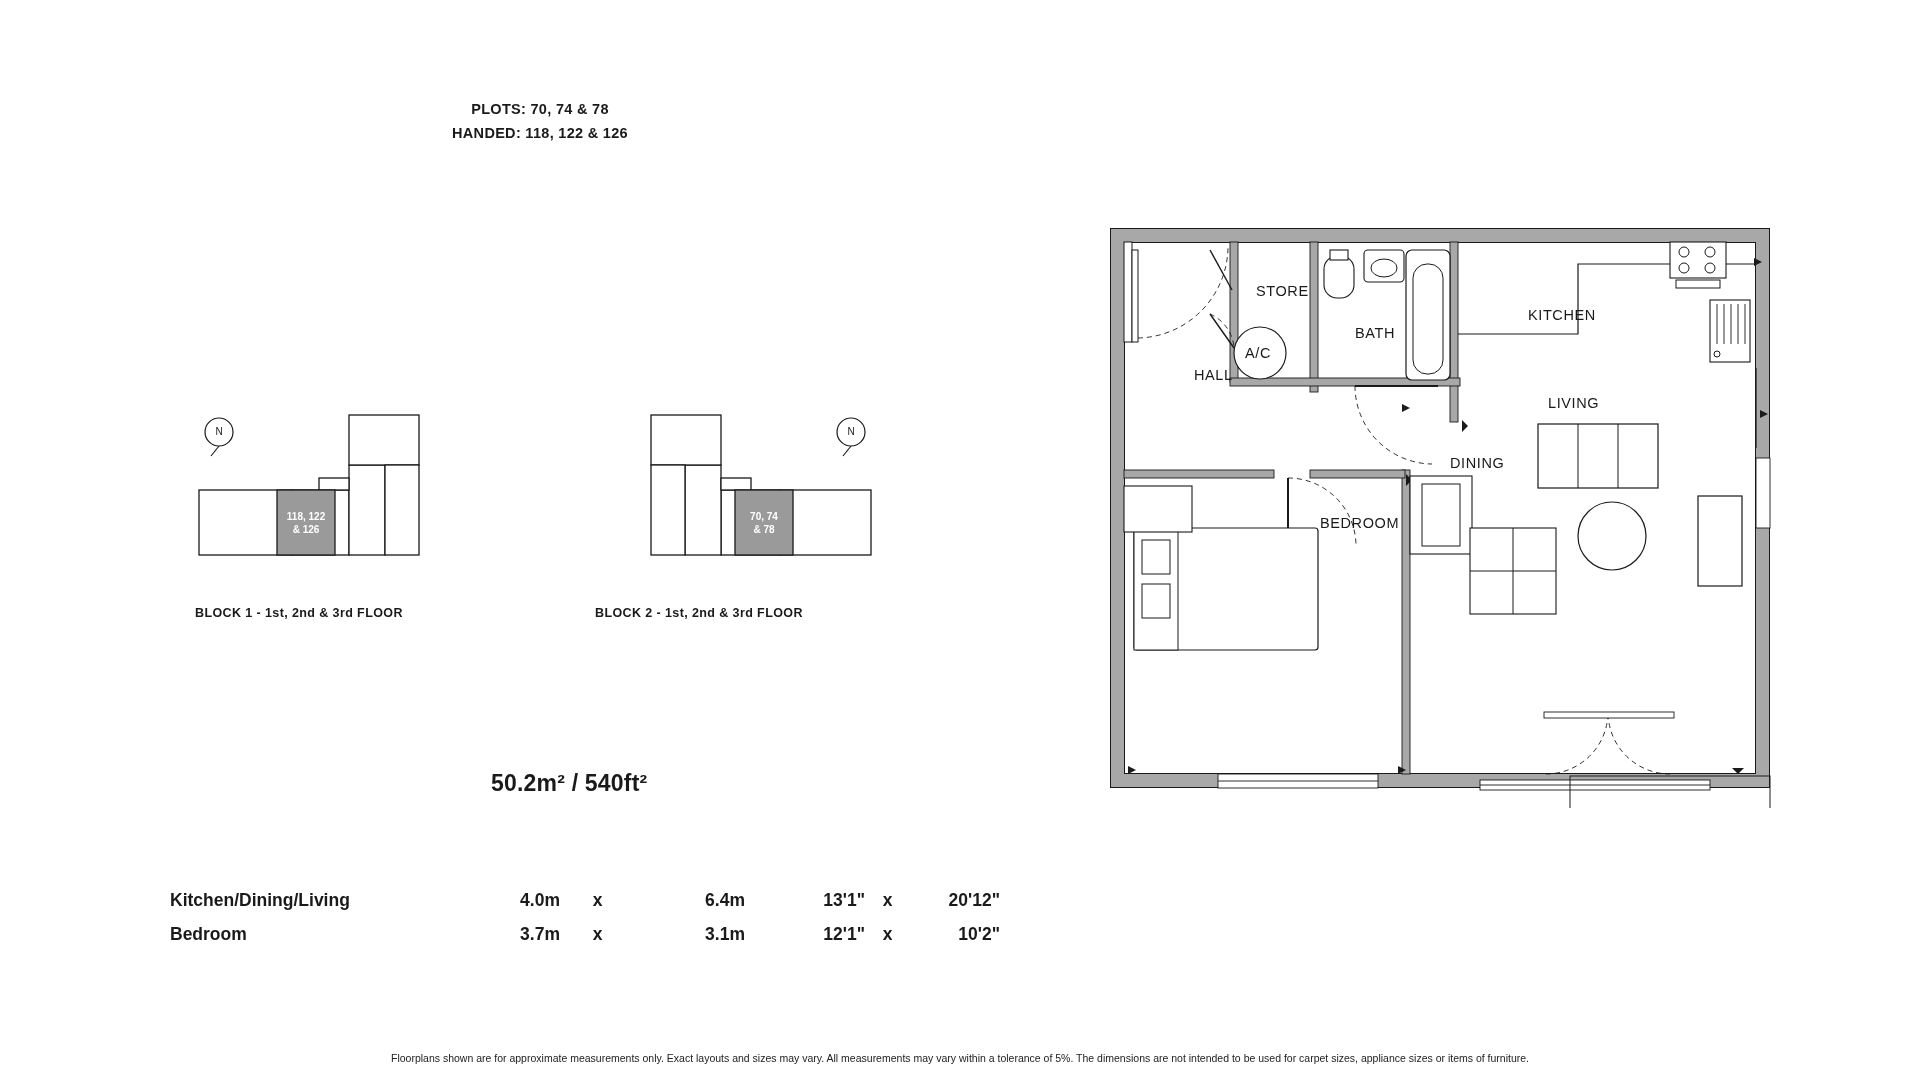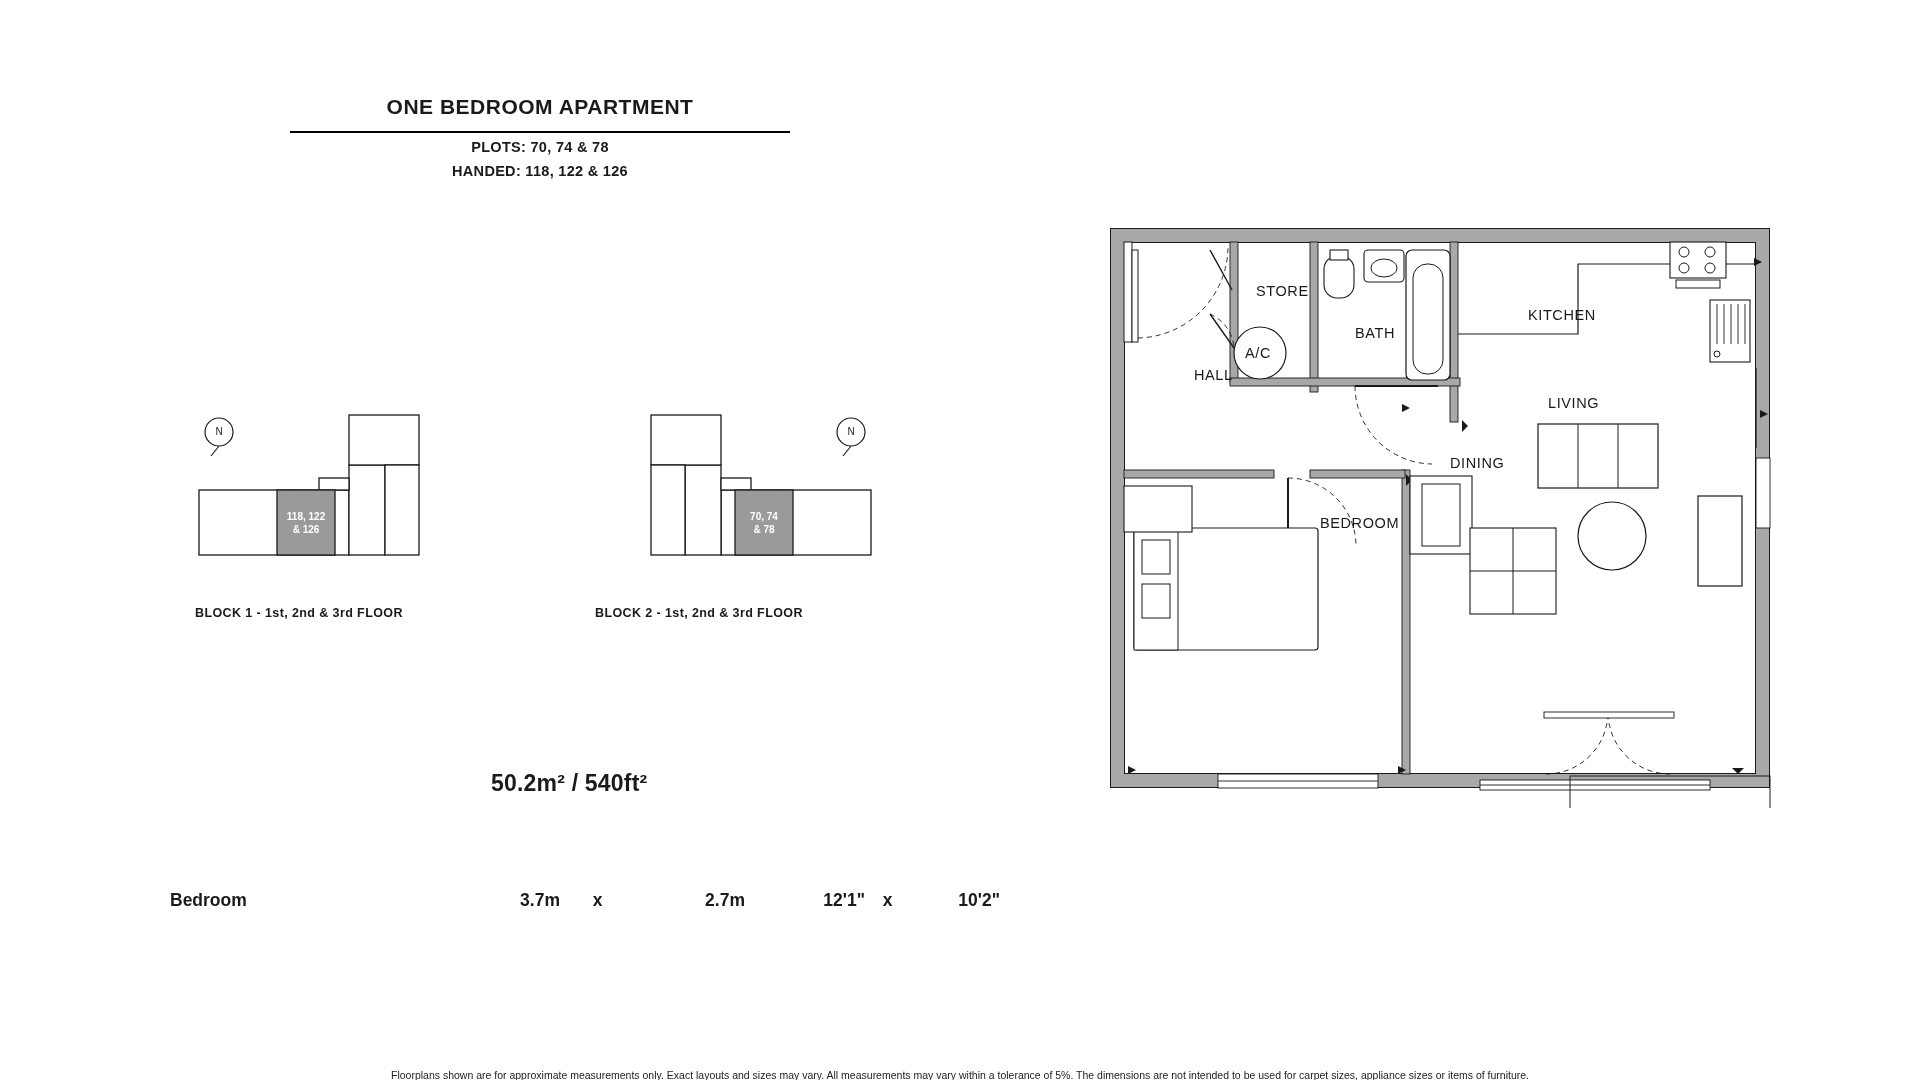--- a/index.html
+++ b/index.html
@@ -94,21 +94,20 @@
 
   
   #disclaimer {
     position: absolute;
     left: 0;
     top: 1052px;
     width: 1920px;
     text-align: center;
     font-size: 10.5px;
     color: #222;
-    margin-top: 17px;
   }
 
   
   #floorplan {
     position: absolute;
     left: 1110px;
     top: 228px;
   }
 
   .fp-label {
@@ -126,21 +125,20 @@
   .n-label {
     font-family: "Liberation Sans", sans-serif;
     font-size: 10px;
     fill: #1a1a1a;
   }
 </style>
 </head>
 <body>
 
 <div id="header">
-  <span id="title">ONE BEDROOM APARTMENT</span>
   <div class="sub-line">PLOTS: 70, 74 &amp; 78</div>
   <div class="sub-line second">HANDED: 118, 122 &amp; 126</div>
 </div>
 
 <div class="keyplan" id="keyplan-1">
   <svg class="kp-svg" width="280" height="180" viewBox="0 0 280 180">
 
     <g>
       <circle cx="24" cy="22" r="14" fill="none" stroke="#1a1a1a" stroke-width="1.2"></circle>
       <text class="n-label" x="24" y="25" text-anchor="middle">N</text>
@@ -187,24 +185,33 @@
   </svg>
   <div class="kp-caption">BLOCK 2 - 1st, 2nd &amp; 3rd FLOOR</div>
 </div>
 
 <div id="area-text">50.2m² / 540ft²</div>
 
 <div id="schedule">
   <table>
     <tbody>
       <tr>
+        <td class="c-name">Kitchen/Dining/Living</td>
+        <td class="c-m1">4.0m</td>
+        <td class="c-x">x</td>
+        <td class="c-m2">6.4m</td>
+        <td class="c-f1">13'1"</td>
+        <td class="c-x2">x</td>
+        <td class="c-f2">20'12"</td>
+      </tr>
+      <tr>
         <td class="c-name">Bedroom</td>
         <td class="c-m1">3.7m</td>
         <td class="c-x">x</td>
-        <td class="c-m2">2.7m</td>
+        <td class="c-m2">3.1m</td>
         <td class="c-f1">12'1"</td>
         <td class="c-x2">x</td>
         <td class="c-f2">10'2"</td>
       </tr>
     </tbody>
   </table>
 </div>
 
 <div id="disclaimer">Floorplans shown are for approximate measurements only. Exact layouts and sizes may vary. All measurements may vary within a tolerance of 5%. The dimensions are not intended to be used for carpet sizes, appliance sizes or items of furniture.</div>
 

